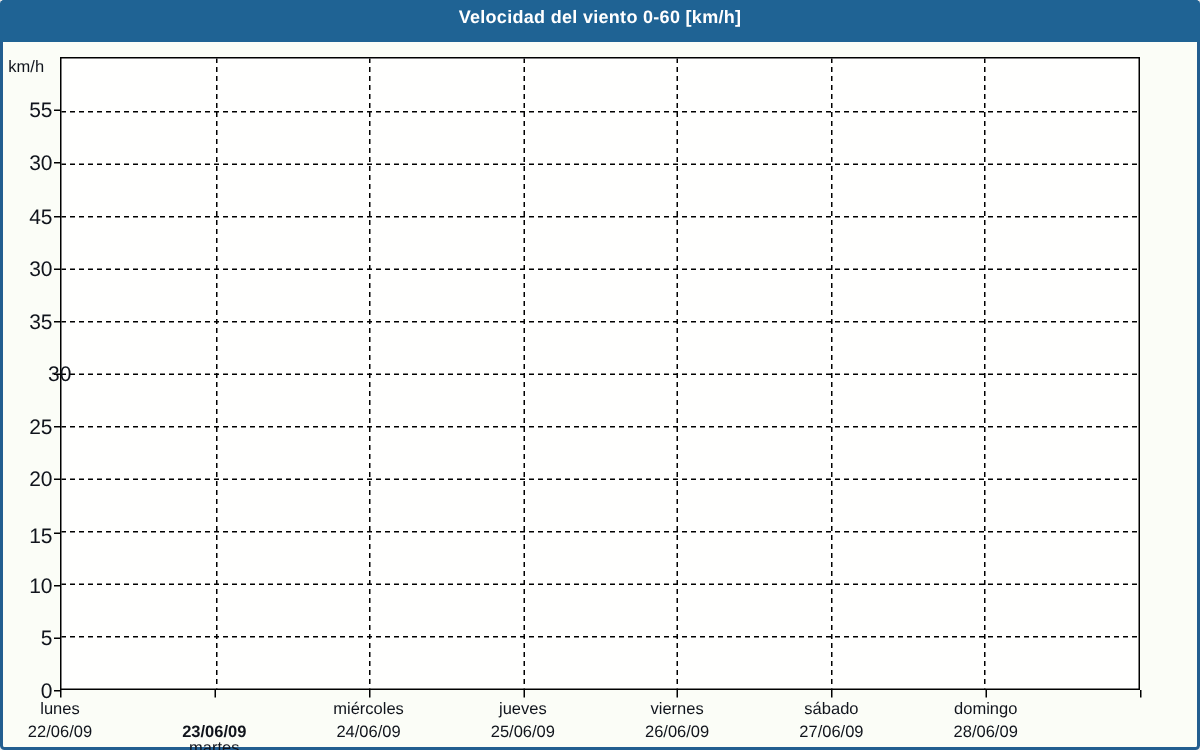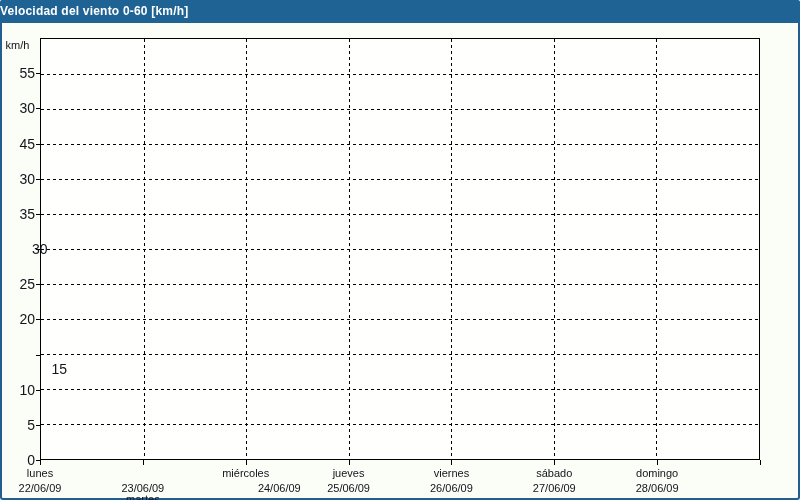--- a/index.html
+++ b/index.html
@@ -12,26 +12,26 @@
     height: 500px;
     background: var(--outer-bg, #fbfdf7);
     box-shadow: inset 0 0 0 2px var(--outer-border, #235e90);
     border-radius: 3px;
     overflow: hidden;
   }
 
   .titlebar {
     position: absolute;
     left: 0; top: 0;
-    width: 800px; height: 23px;
+    width: 800px; height: 28px;
     background: var(--titlebar-bg, #1f6394);
     color: var(--title-text, #ffffff);
     font-size: 12px;
     font-weight: bold;
-    text-align: left;
+    text-align: center;
     line-height: 23px;
     letter-spacing: 0.2px;
   }
 
   .plot {
     position: absolute;
     left: 40px; top: 38px;
     width: 720px; height: 422px;
     background: var(--plot-bg, #fffffe);
     border: 1px solid var(--axis-color, #000000);
@@ -123,21 +123,21 @@
       <div class="vgrid" style="left: 85.7143%;"></div>
     </div>
 
   <div id="y-axis">
       <div class="ytick-label" style="top: 453px;">0</div>
       <div class="ytick-mark" style="top: 460px;"></div>
       <div class="ytick-label" style="top: 417.833px;">5</div>
       <div class="ytick-mark" style="top: 424.833px;"></div>
       <div class="ytick-label" style="top: 382.667px;">10</div>
       <div class="ytick-mark" style="top: 389.667px;"></div>
-      <div class="ytick-label" style="top: 362px; margin-left: 32px;">15</div>
+      <div class="ytick-label" style="top: 350px;">15</div>
       <div class="ytick-mark" style="top: 354.5px;"></div>
       <div class="ytick-label" style="top: 312.333px;">20</div>
       <div class="ytick-mark" style="top: 319.333px;"></div>
       <div class="ytick-label" style="top: 277.167px;">25</div>
       <div class="ytick-mark" style="top: 284.167px;"></div>
       <div class="ytick-label" style="top: 242px; padding-left: 32px;">30</div>
       <div class="ytick-mark" style="top: 249px;"></div>
       <div class="ytick-label" style="top: 206.833px;">35</div>
       <div class="ytick-mark" style="top: 213.833px;"></div>
       <div class="ytick-label" style="top: 171.667px;">30</div>
@@ -148,24 +148,24 @@
       <div class="ytick-mark" style="top: 108.333px;"></div>
       <div class="ytick-label" style="top: 66.1667px;">55</div>
       <div class="ytick-mark" style="top: 73.1667px;"></div>
     </div>
   <div id="x-axis">
       <div class="xtick-mark" style="left: 40px;"></div>
       <div class="xlabel" style="left: -15px; top: 466px;">lunes</div>
       <div class="xlabel" style="left: -15px; top: 481px;">22/06/09</div>
       <div class="xtick-mark" style="left: 142.857px;"></div>
       <div class="xlabel" style="left: 87.8571px; top: 492px;">martes</div>
-      <div class="xlabel" style="left: 87.8571px; top: 481px;">23/06/09</div>
+      <div class="xlabel" style="left: 87.8571px; top: 481px; font-weight: bold;">23/06/09</div>
       <div class="xtick-mark" style="left: 245.714px;"></div>
       <div class="xlabel" style="left: 190.714px; top: 466px;">miércoles</div>
-      <div class="xlabel" style="left: 190.714px; top: 481px; text-align: right;">24/06/09</div>
+      <div class="xlabel" style="left: 190.714px; top: 481px;">24/06/09</div>
       <div class="xtick-mark" style="left: 348.571px;"></div>
       <div class="xlabel" style="left: 293.571px; top: 466px;">jueves</div>
       <div class="xlabel" style="left: 293.571px; top: 481px;">25/06/09</div>
       <div class="xtick-mark" style="left: 451.429px;"></div>
       <div class="xlabel" style="left: 396.429px; top: 466px;">viernes</div>
       <div class="xlabel" style="left: 396.429px; top: 481px;">26/06/09</div>
       <div class="xtick-mark" style="left: 554.286px;"></div>
       <div class="xlabel" style="left: 499.286px; top: 466px;">sábado</div>
       <div class="xlabel" style="left: 499.286px; top: 481px;">27/06/09</div>
       <div class="xtick-mark" style="left: 657.143px;"></div>

